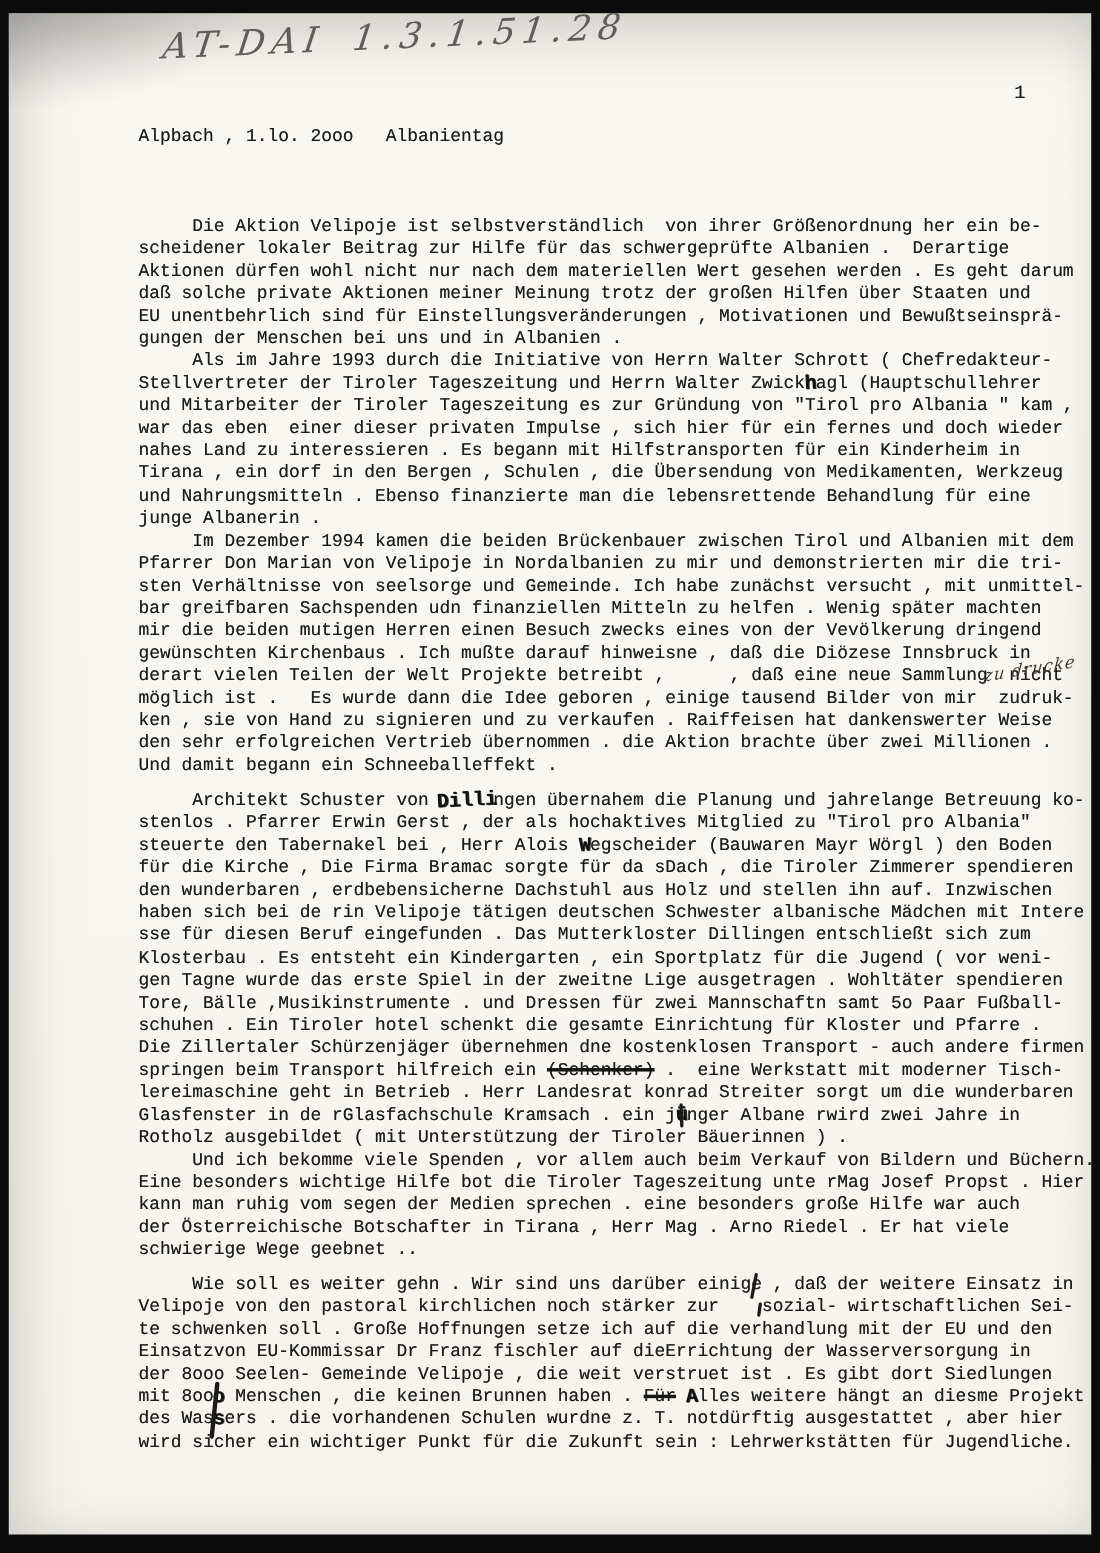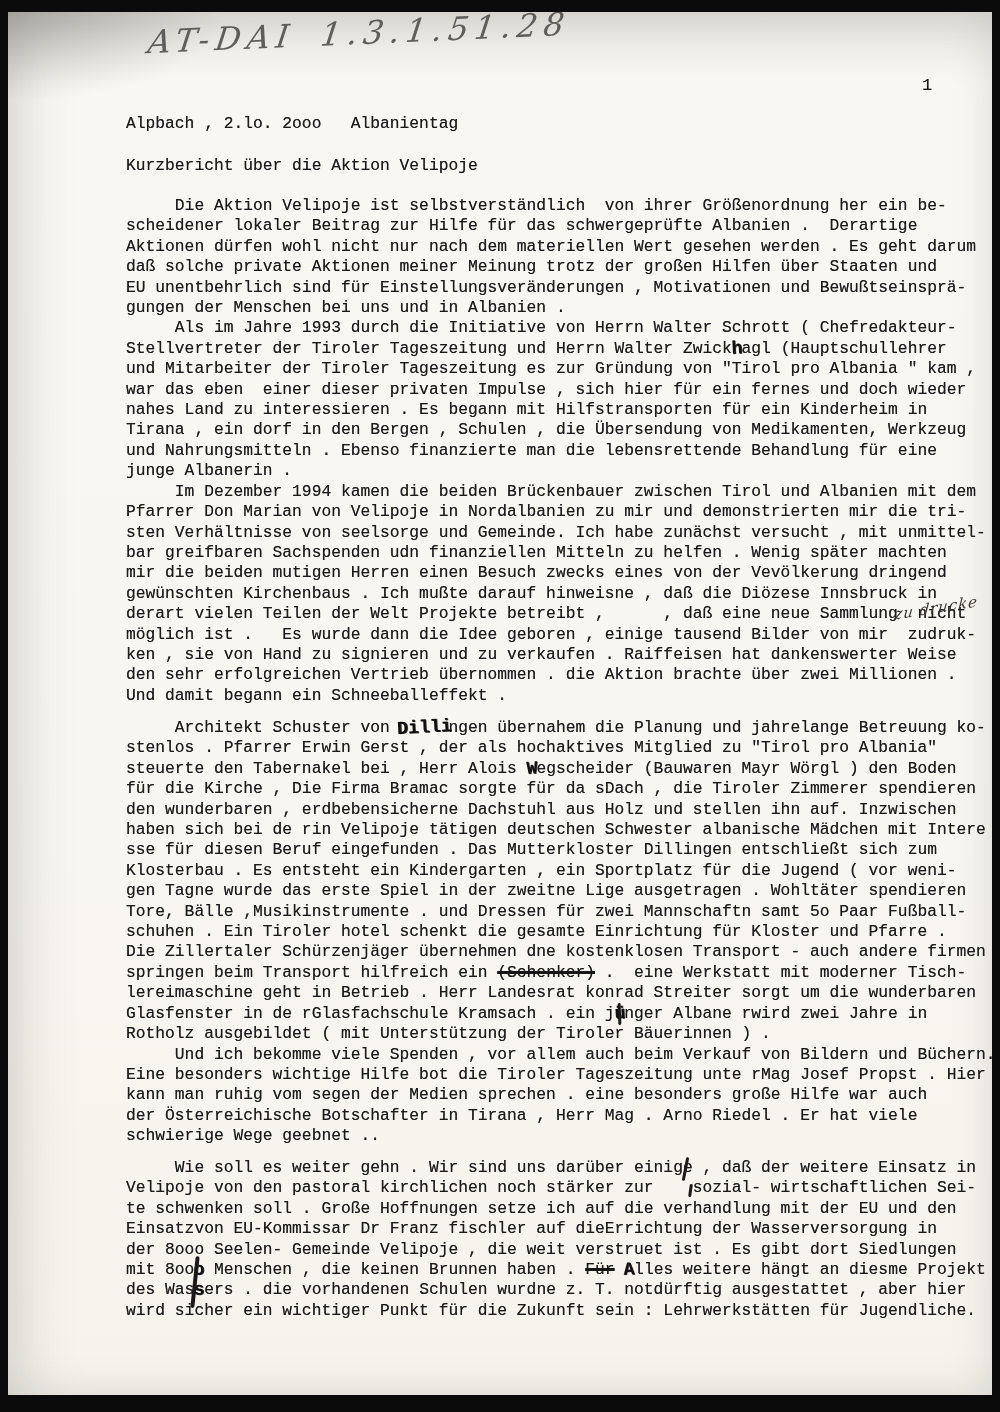--- a/index.html
+++ b/index.html
@@ -77,23 +77,22 @@
 </head>
 <body>
 
 <div class="page">
   <div class="corner-shade"></div>
 
   <div class="abs hw hw-archive">AT-DAI 1.3.1.51.28</div>
 
   <div class="abs tw pagenum">1</div>
 
-  <div class="abs tw dateline">Alpbach , 2.lo. 2ooo   Albanientag</div>
+  <div class="abs tw dateline">Alpbach , 1.lo. 2ooo   Albanientag</div>
 
-  <div class="abs tw subject">Kurzbericht über die Aktion Velipoje</div>
 
   <div class="block tw b1"><div class="tline">     Die Aktion Velipoje ist selbstverständlich  von ihrer Größenordnung her ein be-</div><div class="tline">scheidener lokaler Beitrag zur Hilfe für das schwergeprüfte Albanien .  Derartige</div><div class="tline">Aktionen dürfen wohl nicht nur nach dem materiellen Wert gesehen werden . Es geht darum</div><div class="tline">daß solche private Aktionen meiner Meinung trotz der großen Hilfen über Staaten und</div><div class="tline">EU unentbehrlich sind für Einstellungsveränderungen , Motivationen und Bewußtseinsprä-</div><div class="tline">gungen der Menschen bei uns und in Albanien .</div><div class="tline">     Als im Jahre 1993 durch die Initiative von Herrn Walter Schrott ( Chefredakteur-</div><div class="tline"><span>Stellvertreter der Tiroler Tageszeitung und Herrn Walter Zwick</span><span class="hand">h</span><span>agl (Hauptschullehrer</span></div><div class="tline">und Mitarbeiter der Tiroler Tageszeitung es zur Gründung von "Tirol pro Albania " kam ,</div><div class="tline">war das eben  einer dieser privaten Impulse , sich hier für ein fernes und doch wieder</div><div class="tline">nahes Land zu interessieren . Es begann mit Hilfstransporten für ein Kinderheim in</div><div class="tline">Tirana , ein dorf in den Bergen , Schulen , die Übersendung von Medikamenten, Werkzeug</div><div class="tline">und Nahrungsmitteln . Ebenso finanzierte man die lebensrettende Behandlung für eine</div><div class="tline">junge Albanerin .</div><div class="tline">     Im Dezember 1994 kamen die beiden Brückenbauer zwischen Tirol und Albanien mit dem</div><div class="tline">Pfarrer Don Marian von Velipoje in Nordalbanien zu mir und demonstrierten mir die tri-</div><div class="tline">sten Verhältnisse von seelsorge und Gemeinde. Ich habe zunächst versucht , mit unmittel-</div><div class="tline">bar greifbaren Sachspenden udn finanziellen Mitteln zu helfen . Wenig später machten</div><div class="tline">mir die beiden mutigen Herren einen Besuch zwecks eines von der Vevölkerung dringend</div><div class="tline">gewünschten Kirchenbaus . Ich mußte darauf hinweisne , daß die Diözese Innsbruck in</div><div class="tline">derart vielen Teilen der Welt Projekte betreibt ,      , daß eine neue Sammlung  nicht</div><div class="tline">möglich ist .   Es wurde dann die Idee geboren , einige tausend Bilder von mir  zudruk-</div><div class="tline">ken , sie von Hand zu signieren und zu verkaufen . Raiffeisen hat dankenswerter Weise</div><div class="tline">den sehr erfolgreichen Vertrieb übernommen . die Aktion brachte über zwei Millionen .</div><div class="tline">Und damit begann ein Schneeballeffekt .</div></div>
 
   <div class="block tw b2"><div class="tline"><span>     Architekt Schuster von </span><span class="hand">Dilli</span><span>ngen übernahem die Planung und jahrelange Betreuung ko-</span></div><div class="tline">stenlos . Pfarrer Erwin Gerst , der als hochaktives Mitglied zu "Tirol pro Albania"</div><div class="tline"><span>steuerte den Tabernakel bei , Herr Alois </span><span class="hand">W</span><span>egscheider (Bauwaren Mayr Wörgl ) den Boden</span></div><div class="tline">für die Kirche , Die Firma Bramac sorgte für da sDach , die Tiroler Zimmerer spendieren</div><div class="tline">den wunderbaren , erdbebensicherne Dachstuhl aus Holz und stellen ihn auf. Inzwischen</div><div class="tline">haben sich bei de rin Velipoje tätigen deutschen Schwester albanische Mädchen mit Intere</div><div class="tline">sse für diesen Beruf eingefunden . Das Mutterkloster Dillingen entschließt sich zum</div><div class="tline">Klosterbau . Es entsteht ein Kindergarten , ein Sportplatz für die Jugend ( vor weni-</div><div class="tline">gen Tagne wurde das erste Spiel in der zweitne Lige ausgetragen . Wohltäter spendieren</div><div class="tline">Tore, Bälle ,Musikinstrumente . und Dressen für zwei Mannschaftn samt 5o Paar Fußball-</div><div class="tline">schuhen . Ein Tiroler hotel schenkt die gesamte Einrichtung für Kloster und Pfarre .</div><div class="tline">Die Zillertaler Schürzenjäger übernehmen dne kostenklosen Transport - auch andere firmen</div><div class="tline"><span>springen beim Transport hilfreich ein </span><span class="strike">(Schenker)</span><span> .  eine Werkstatt mit moderner Tisch-</span></div><div class="tline">lereimaschine geht in Betrieb . Herr Landesrat konrad Streiter sorgt um die wunderbaren</div><div class="tline"><span>Glasfenster in de rGlasfachschule Kramsach . ein j</span><span class="hand">ü</span><span>nger Albane rwird zwei Jahre in</span></div><div class="tline">Rotholz ausgebildet ( mit Unterstützung der Tiroler Bäuerinnen ) .</div><div class="tline">     Und ich bekomme viele Spenden , vor allem auch beim Verkauf von Bildern und Büchern.</div><div class="tline">Eine besonders wichtige Hilfe bot die Tiroler Tageszeitung unte rMag Josef Propst . Hier</div><div class="tline">kann man ruhig vom segen der Medien sprechen . eine besonders große Hilfe war auch</div><div class="tline">der Österreichische Botschafter in Tirana , Herr Mag . Arno Riedel . Er hat viele</div><div class="tline">schwierige Wege geebnet ..</div></div>
 
   <div class="block tw b3"><div class="tline">     Wie soll es weiter gehn . Wir sind uns darüber einige , daß der weitere Einsatz in</div><div class="tline">Velipoje von den pastoral kirchlichen noch stärker zur    sozial- wirtschaftlichen Sei-</div><div class="tline">te schwenken soll . Große Hoffnungen setze ich auf die verhandlung mit der EU und den</div><div class="tline">Einsatzvon EU-Kommissar Dr Franz fischler auf dieErrichtung der Wasserversorgung in</div><div class="tline">der 8ooo Seelen- Gemeinde Velipoje , die weit verstruet ist . Es gibt dort Siedlungen</div><div class="tline"><span>mit 8oo</span><span class="hand">o</span><span> Menschen , die keinen Brunnen haben . </span><span class="strike">Für</span><span> </span><span class="hand">A</span><span>lles weitere hängt an diesme Projekt</span></div><div class="tline"><span>des Was</span><span class="hand">s</span><span>ers . die vorhandenen Schulen wurdne z. T. notdürftig ausgestattet , aber hier</span></div><div class="tline">wird sicher ein wichtiger Punkt für die Zukunft sein : Lehrwerkstätten für Jugendliche.</div></div>
 
   <div class="abs hw hw-margin">zu drucke</div>
 
   <div class="stroke s1"></div>

